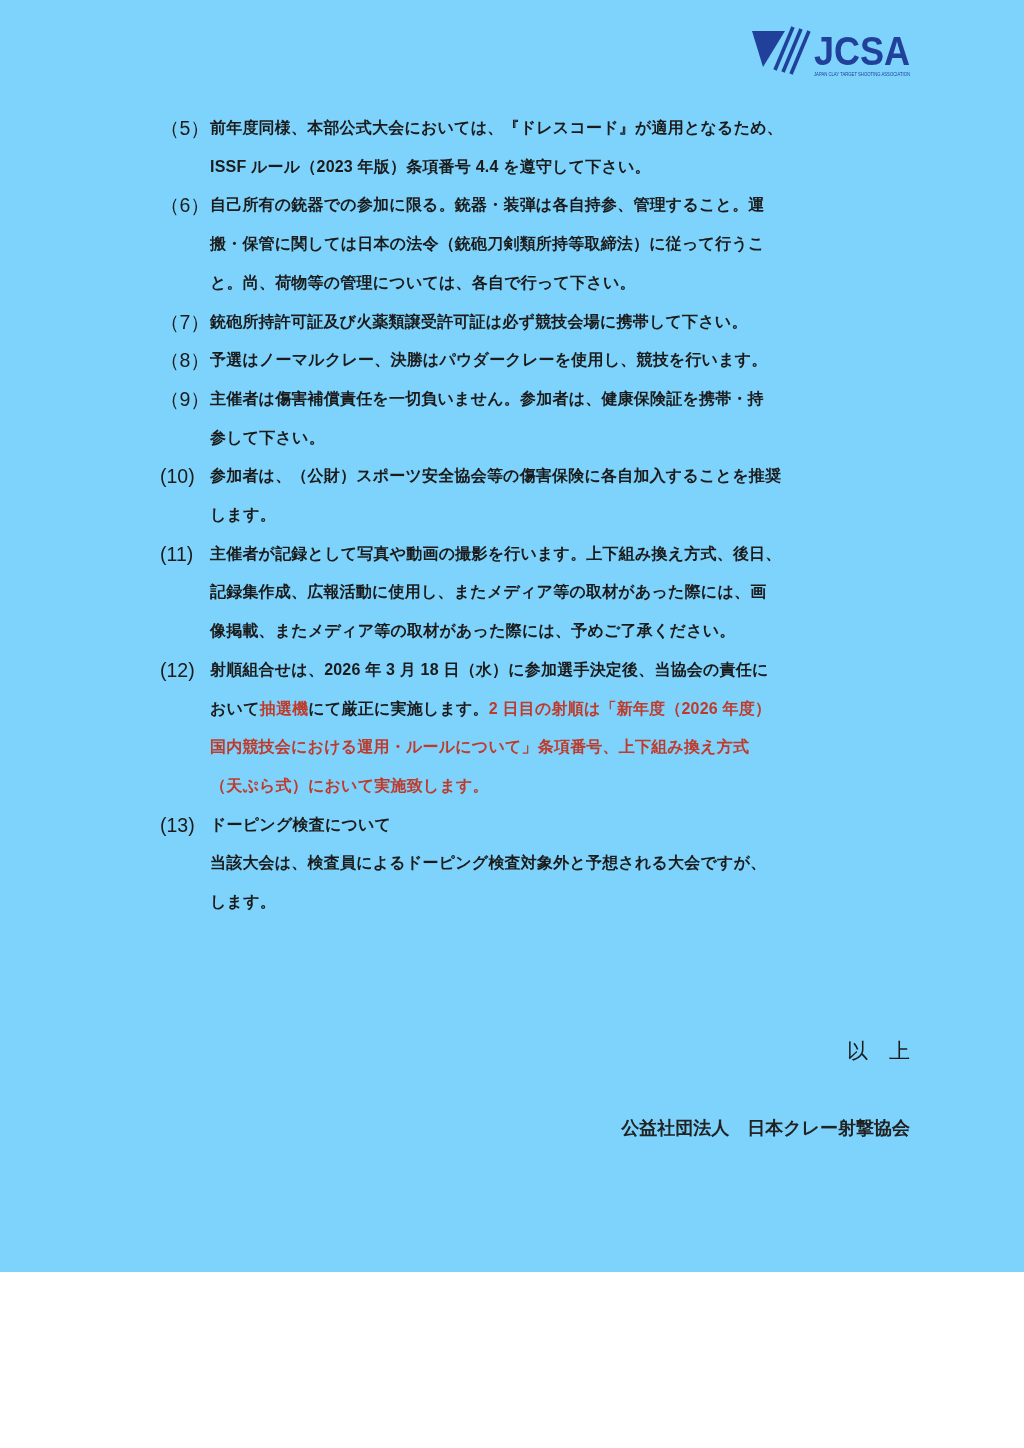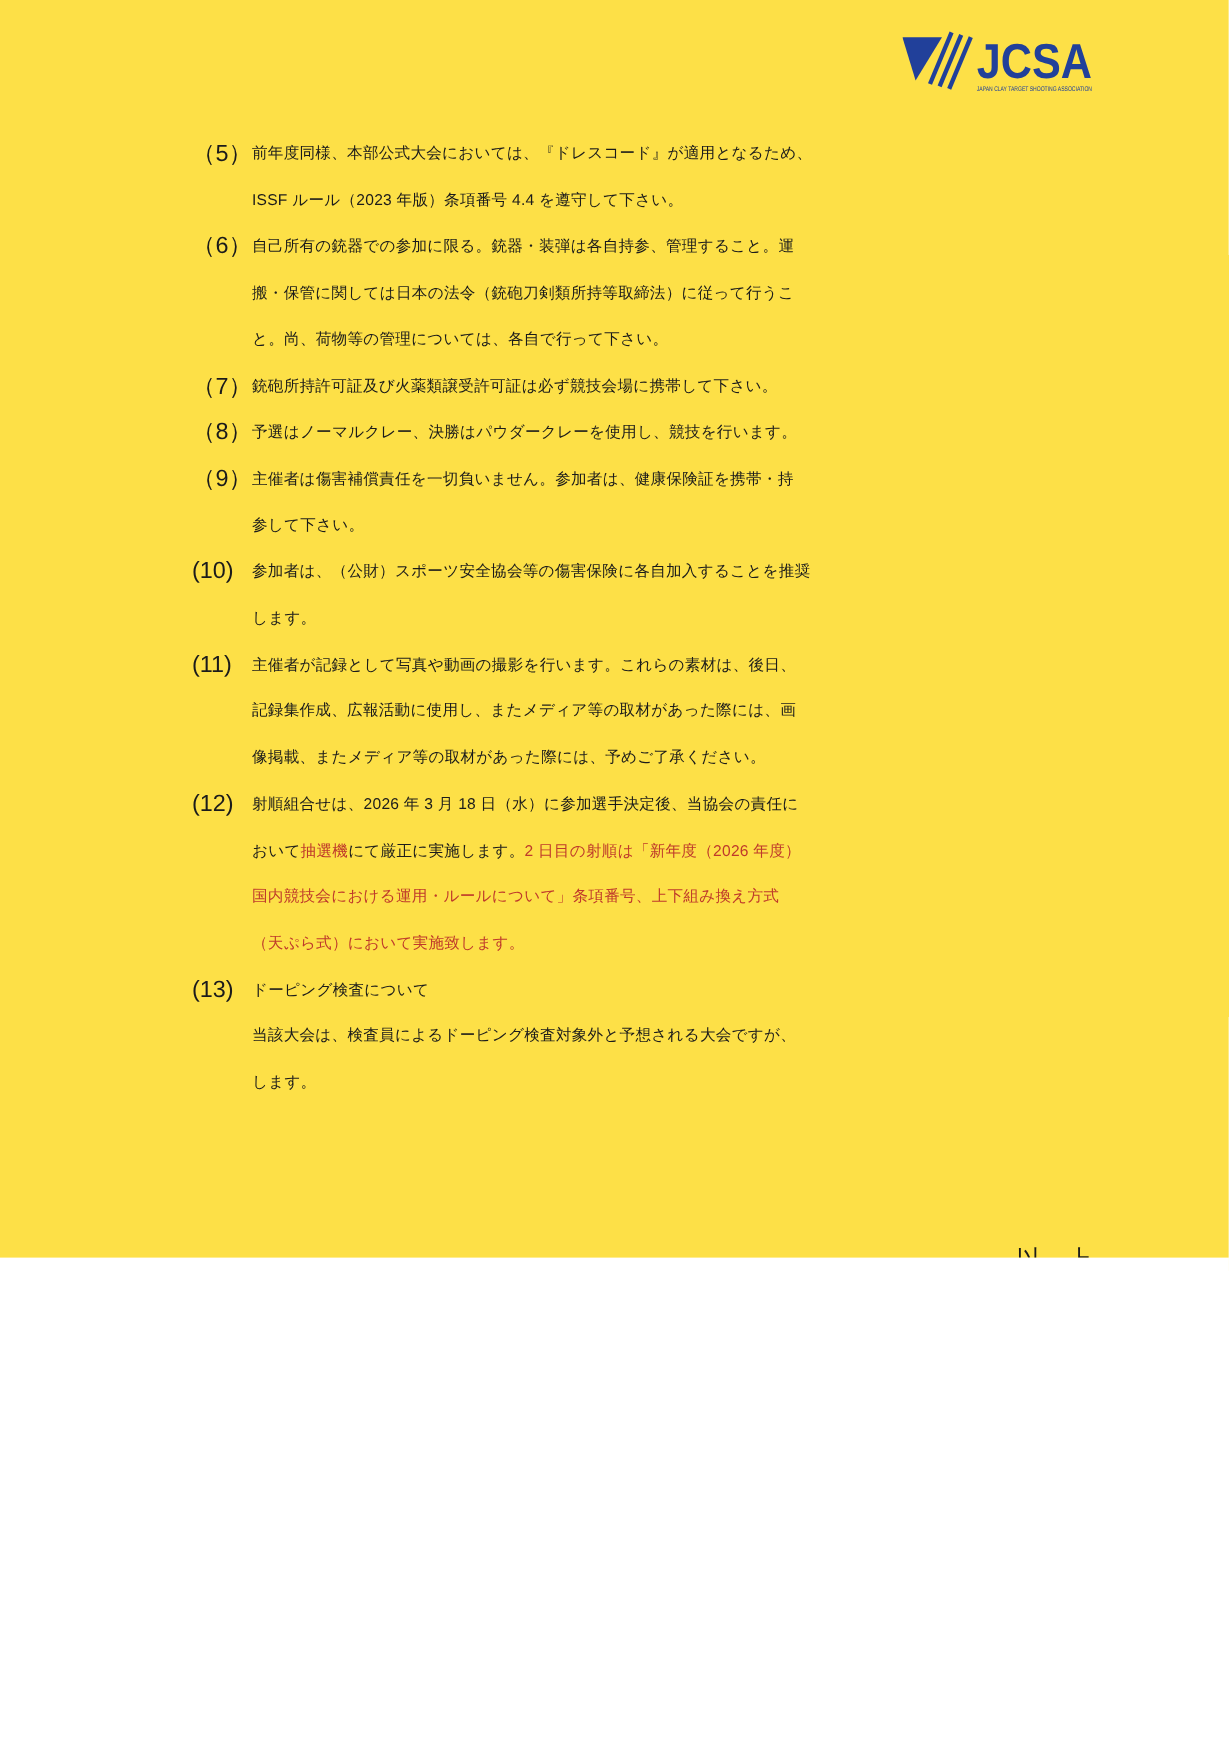--- a/index.html
+++ b/index.html
@@ -3,22 +3,22 @@
 <meta charset="utf-8">
 <style>
   html, body { margin: 0; padding: 0; background: #ffffff; }
   body {
     width: 1024px; height: 1448px;
     font-family: "Liberation Sans", "DejaVu Sans", sans-serif;
     color: #1b1b1b;
   }
   .page {
     position: relative;
-    width: 1024px; height: 1048px;
-    background: #fde047;
+    width: 1024px; height: 1272px;
+    background: #7dd3fc;
     overflow: hidden;
   }
   .logo {
     position: absolute;
     top: 24px; left: 752px;
     width: 160px; height: 58px;
   }
   .content {
     position: absolute;
     top: 109px; left: 160px;
@@ -27,24 +27,25 @@
   .list-item { display: flex; align-items: flex-start; }
   .item-number {
     flex: none;
     width: 50px;
     font-size: 19.5px;
     line-height: 38.7px;
     white-space: nowrap;
   }
   .item-lines { flex: 1; min-width: 0; }
   .text-line {
-    font-size: 13px;
+    font-size: 16px;
     line-height: 38.7px;
     white-space: nowrap;
     letter-spacing: 0.2px;
+    font-weight: bold;
   }
   .seg-red { color: #bf3a2b; }
   .closing {
     position: absolute;
     top: 1036px; right: 114px;
     font-size: 21px; line-height: 30px;
     color: #1b1b1b;
     margin-left: 48px;
   }
   .organization {
@@ -118,21 +119,21 @@
       <div class="list-item">
         <span class="item-number">(10)</span>
         <div class="item-lines">
           <div class="text-line"><span class="seg">参加者は、（公財）スポーツ安全協会等の傷害保険に各自加入することを推奨</span></div>
           <div class="text-line"><span class="seg">します。</span></div>
         </div>
       </div>
       <div class="list-item">
         <span class="item-number">(11)</span>
         <div class="item-lines">
-          <div class="text-line"><span class="seg">主催者が記録として写真や動画の撮影を行います。これらの素材は、後日、</span></div>
+          <div class="text-line"><span class="seg">主催者が記録として写真や動画の撮影を行います。上下組み換え方式、後日、</span></div>
           <div class="text-line"><span class="seg">記録集作成、広報活動に使用し、またメディア等の取材があった際には、画</span></div>
           <div class="text-line"><span class="seg">像掲載、またメディア等の取材があった際には、予めご了承ください。</span></div>
         </div>
       </div>
       <div class="list-item">
         <span class="item-number">(12)</span>
         <div class="item-lines">
           <div class="text-line"><span class="seg">射順組合せは、2026 年 3 月 18 日（水）に参加選手決定後、当協会の責任に</span></div>
           <div class="text-line"><span class="seg">おいて</span><span class="seg-red">抽選機</span><span class="seg">にて厳正に実施します。</span><span class="seg-red">2 日目の射順は「新年度（2026 年度）</span></div>
           <div class="text-line"><span class="seg-red">国内競技会における運用・ルールについて」条項番号、上下組み換え方式</span></div>

